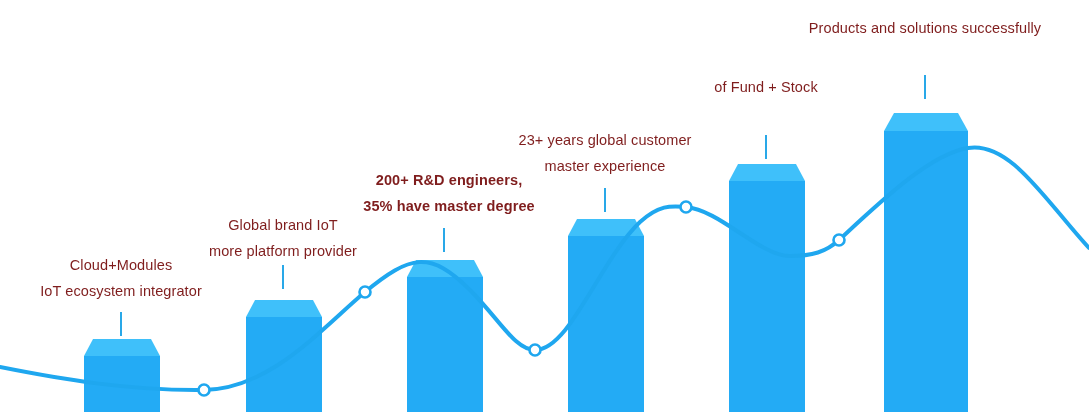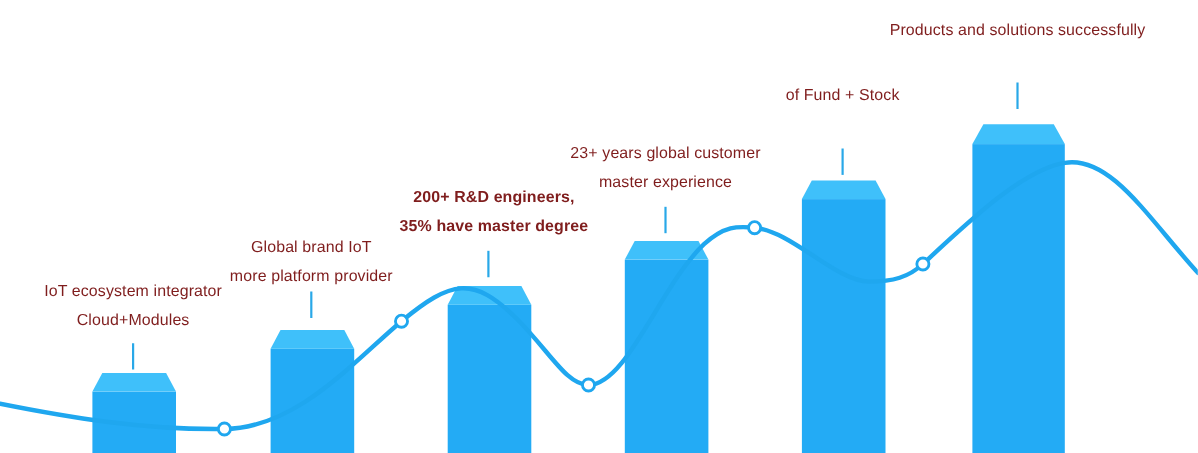--- a/index.html
+++ b/index.html
@@ -82,22 +82,22 @@
         <line x1="283" y1="265" x2="283" y2="289" stroke="#29a8e8" stroke-width="2"></line>
         <line x1="444" y1="228" x2="444" y2="252" stroke="#29a8e8" stroke-width="2"></line>
         <line x1="605" y1="188" x2="605" y2="212" stroke="#29a8e8" stroke-width="2"></line>
         <line x1="766" y1="135" x2="766" y2="159" stroke="#29a8e8" stroke-width="2"></line>
         <line x1="925" y1="75" x2="925" y2="99" stroke="#29a8e8" stroke-width="2"></line>
       </g>
   </svg>
 
   <div id="labels-layer">
       <div class="label-block" style="left: 27px; top: 252px; width: 188px;">
+        <span class="label-line">Cloud+Modules</span>
         <span class="label-line">IoT ecosystem integrator</span>
-        <span class="label-line">Cloud+Modules</span>
       </div>
       <div class="label-block" style="left: 189px; top: 192px; width: 188px; margin-top: 20px;">
         <span class="label-line">Global brand IoT</span>
         <span class="label-line">more platform provider</span>
       </div>
       <div class="label-block" style="left: 355px; top: 167px; width: 188px; font-weight: bold;">
         <span class="label-line">200+ R&amp;D engineers,</span>
         <span class="label-line">35% have master degree</span>
       </div>
       <div class="label-block" style="left: 505px; top: 127px; width: 200px;">

